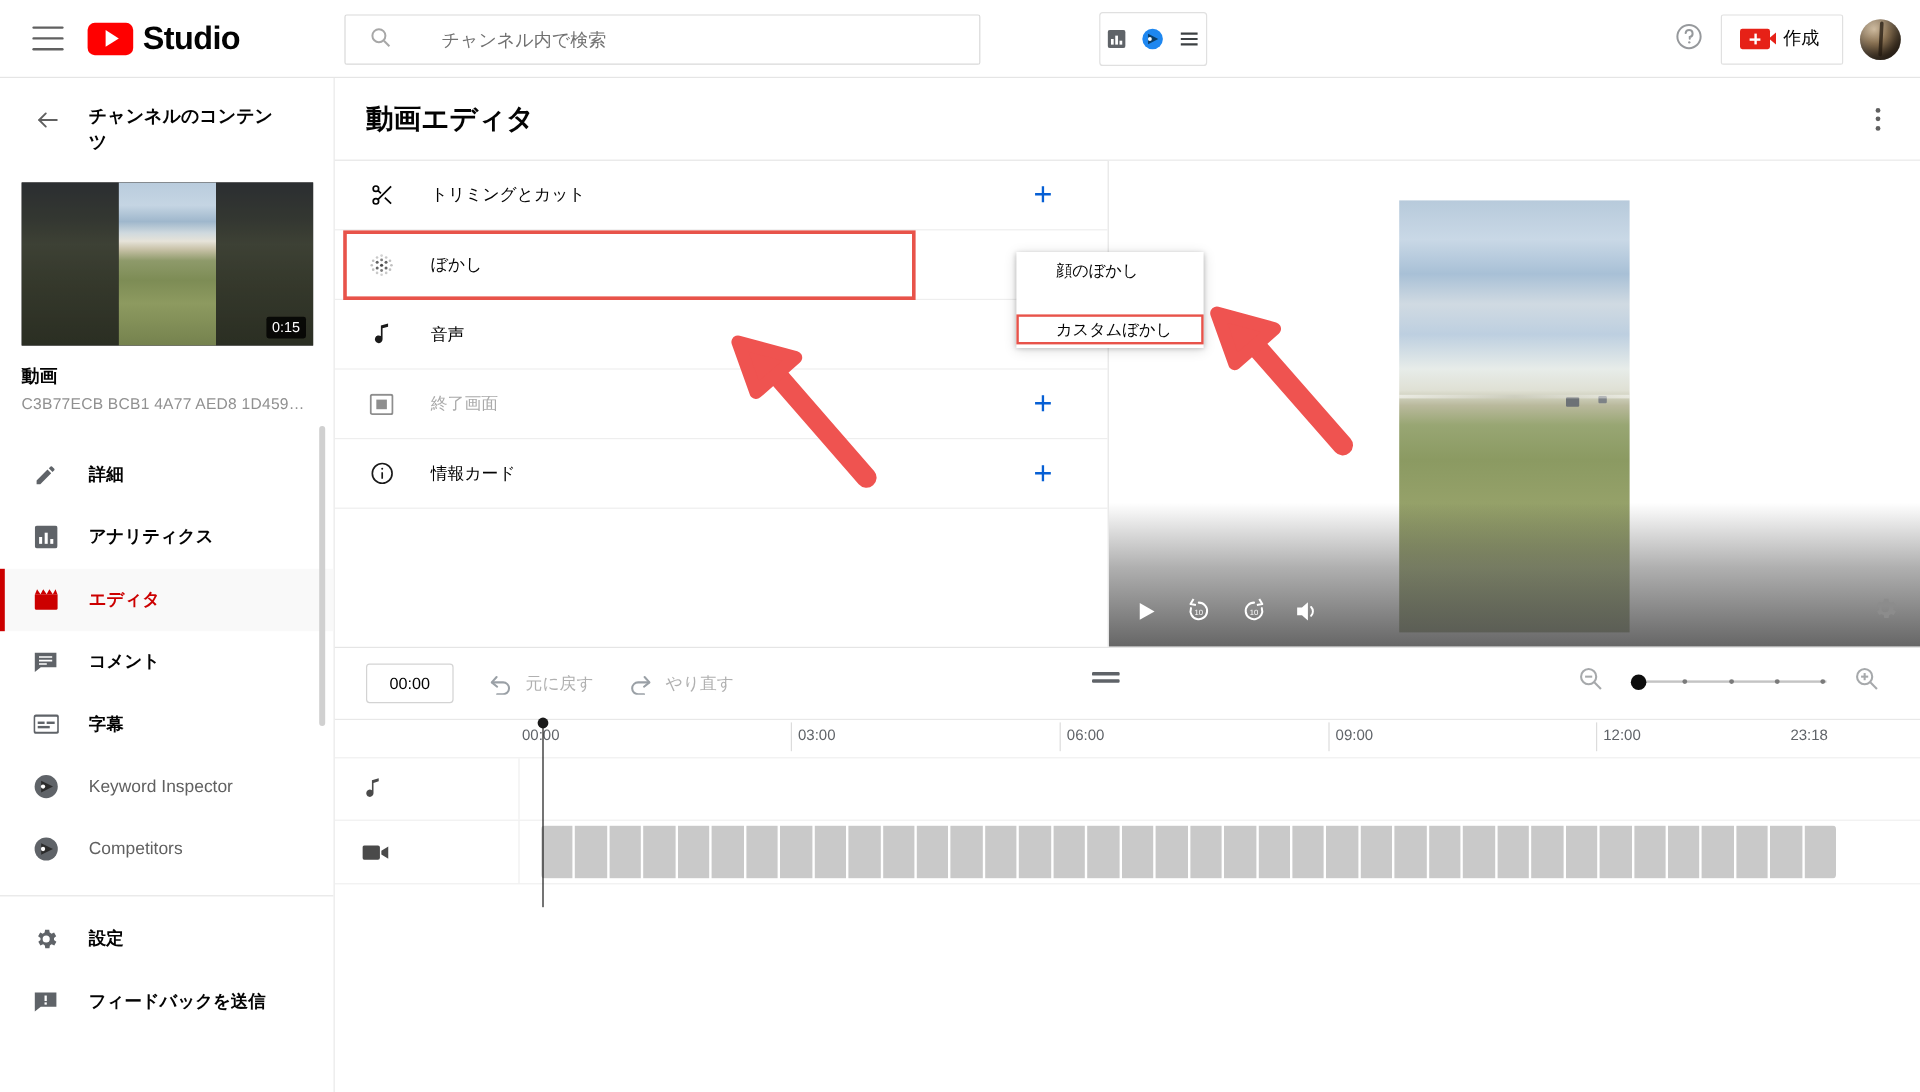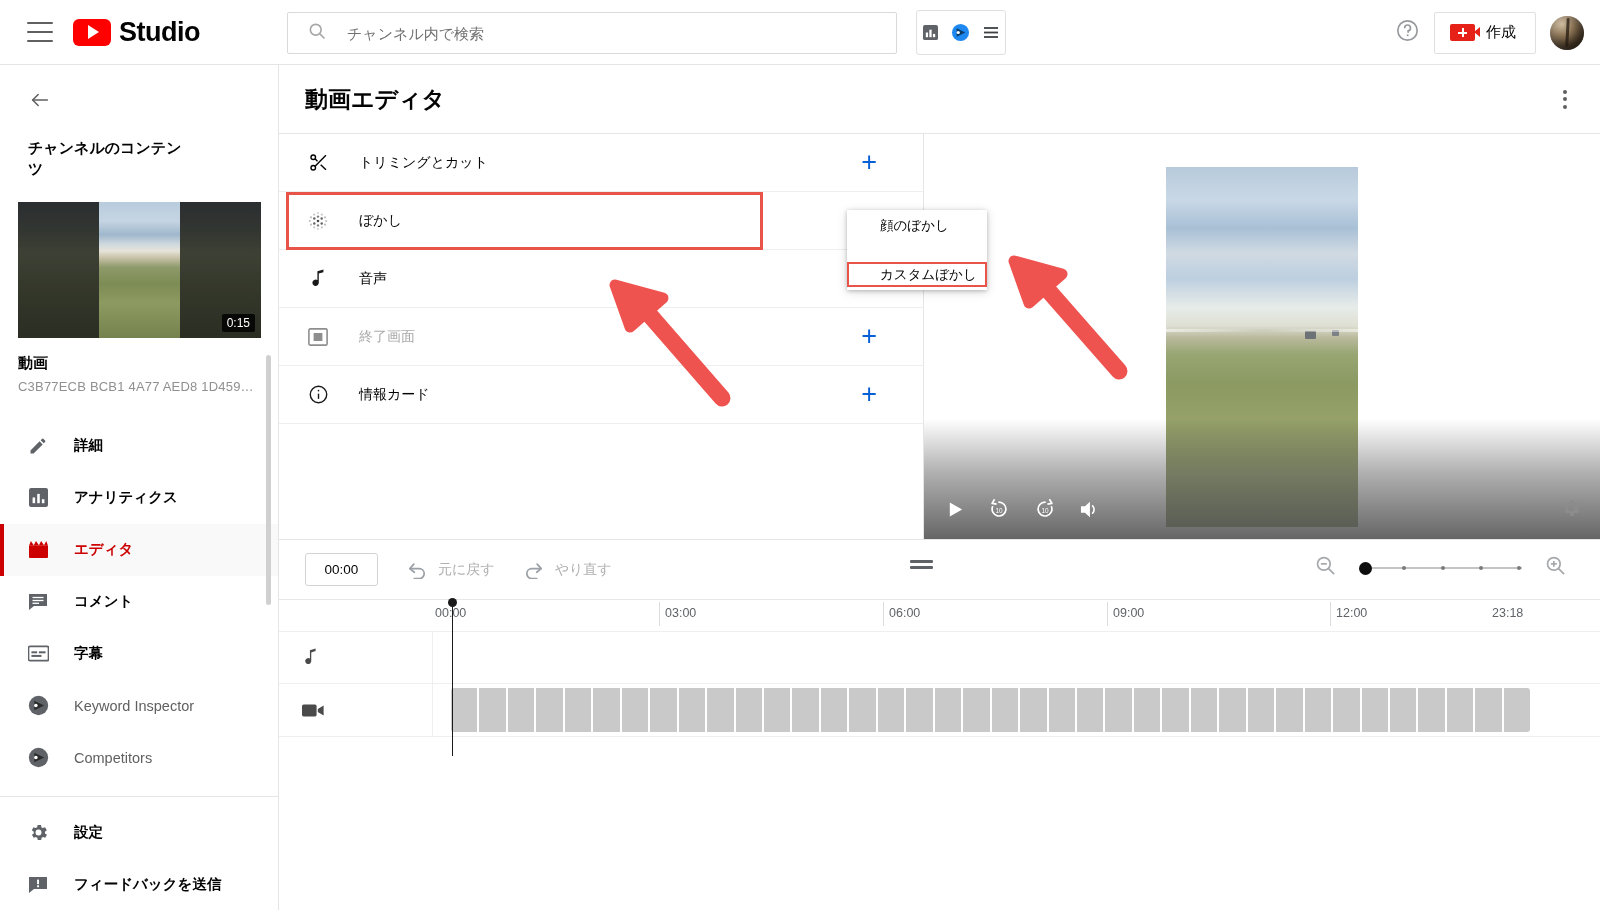--- a/index.html
+++ b/index.html
@@ -33,23 +33,23 @@
     border-left: 11px solid #fff; border-top: 7px solid transparent; border-bottom: 7px solid transparent;
     margin-left: 3px;
   }
   .logo-text {
     font-size: 27px; font-weight: 700; color: #030303; letter-spacing: -0.5px;
     font-family: "Liberation Sans", sans-serif;
   }
 
   .search-wrap {
     position: absolute; left: 287px; top: 12px;
-    width: 610px; height: 42px;
+    width: 530px; height: 42px;
     border: 1px solid #d9d9d9; border-radius: 2px;
-    display: flex; align-items: center; background: #fff;
+    display: flex; align-items: center; background: #fff; gap: 21px;
   }
   .search-icon { margin-left: 19px; margin-right: 20px; opacity: .55; }
   .search-input {
     border: none; outline: none; font-size: 15px; color: #606060;
     font-family: "Liberation Sans", "DejaVu Sans", sans-serif;
     width: 520px; background: transparent;
   }
   .search-input::placeholder { color: #717171; }
 
   .ext-group {
@@ -96,21 +96,21 @@
   .avatar::after {
     content: ""; position: absolute; left: 46%; top: 8%; width: 9%; height: 84%;
     background: rgba(35,25,16,.75); border-radius: 2px; transform: rotate(3deg);
   }
 
   
   .sidebar {
     position: absolute; left: 0; top: 65px; width: 279px; height: 845px;
     background: #fff; border-right: 1px solid #e5e5e5; overflow: hidden;
   }
-  .side-head { display: flex; align-items: flex-start; padding: 22px 20px 0 28px; gap: 22px; flex-direction: column; }
+  .side-head { display: flex; align-items: flex-start; padding: 22px 20px 0 28px; gap: 22px; }
   .back-arrow { cursor: pointer; margin-top: 2px; flex: 0 0 auto; }
   .side-title {
     font-size: 15px; font-weight: 700; color: #030303; line-height: 1.42; width: 160px;
     font-family: "Liberation Sans","DejaVu Sans",sans-serif;
   }
 
   .thumb {
     margin: 22px 0 0 18px; width: 243px; height: 136px; position: relative;
     overflow: hidden; cursor: pointer; background: #111;
   }
@@ -199,21 +199,21 @@
     position: absolute; right: 46px; font-size: 27px; color: #065fd4; font-weight: 300;
     line-height: 1; cursor: pointer; font-family: "Liberation Sans",sans-serif;
   }
 
   .hl-box {
     position: absolute; left: 7px; top: 0; width: 477px; height: 58px;
     border: 3px solid #e8534a; pointer-events: none; z-index: 5;
   }
 
   .dropdown {
-    position: absolute; left: 847px; top: 210px; width: 140px;
+    position: absolute; left: 847px; top: 210px; width: 156px;
     background: #fff; box-shadow: 0 1px 4px rgba(0,0,0,.22), 0 2px 10px rgba(0,0,0,.14);
     z-index: 30; padding: 3px 0;
   }
   .dd-item {
     height: 25px; display: flex; align-items: center; padding-left: 33px;
     font-size: 13.5px; color: #030303; cursor: pointer;
     font-family: "Liberation Sans","DejaVu Sans",sans-serif;
   }
   .dd-item.hl { outline: 2px solid #e8534a; outline-offset: -2px; position: relative; margin-top: 24px; }
 

